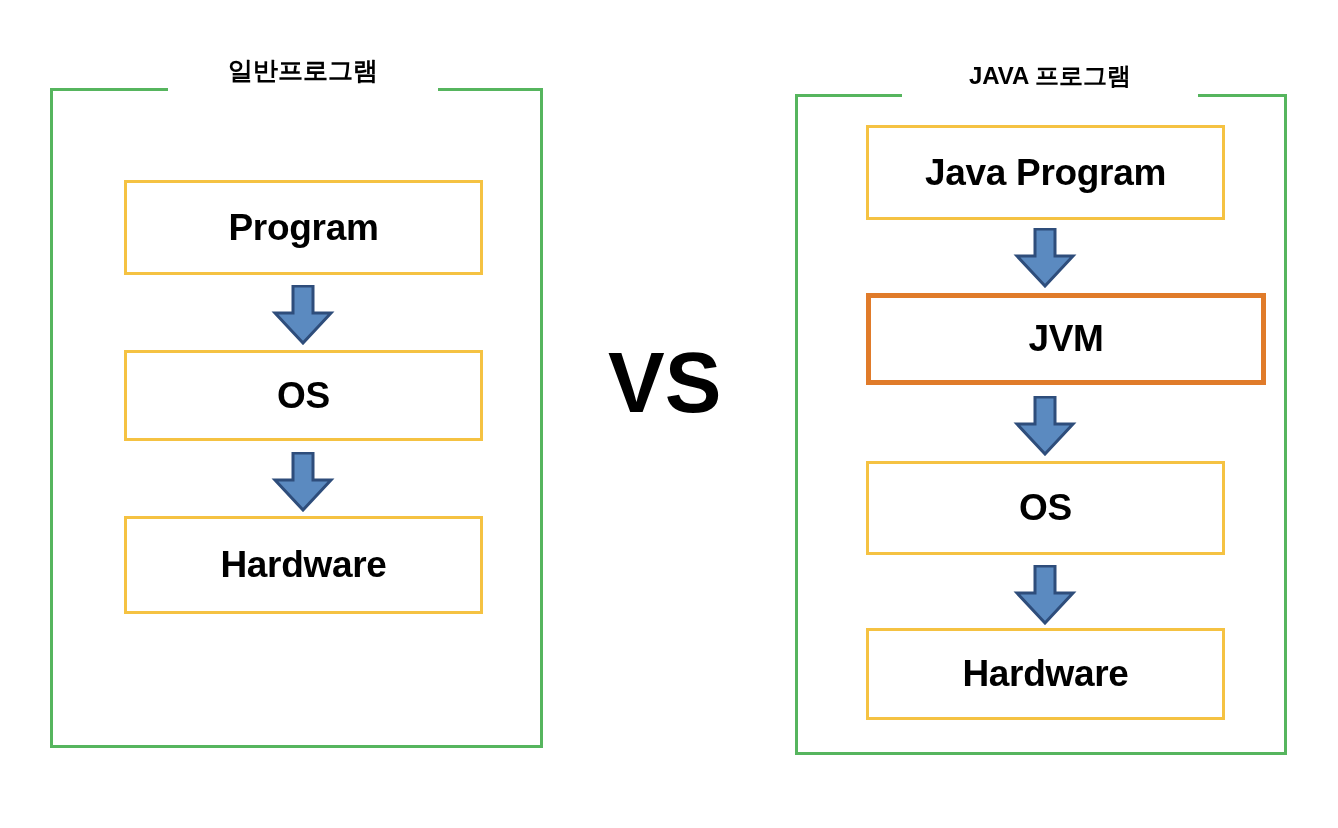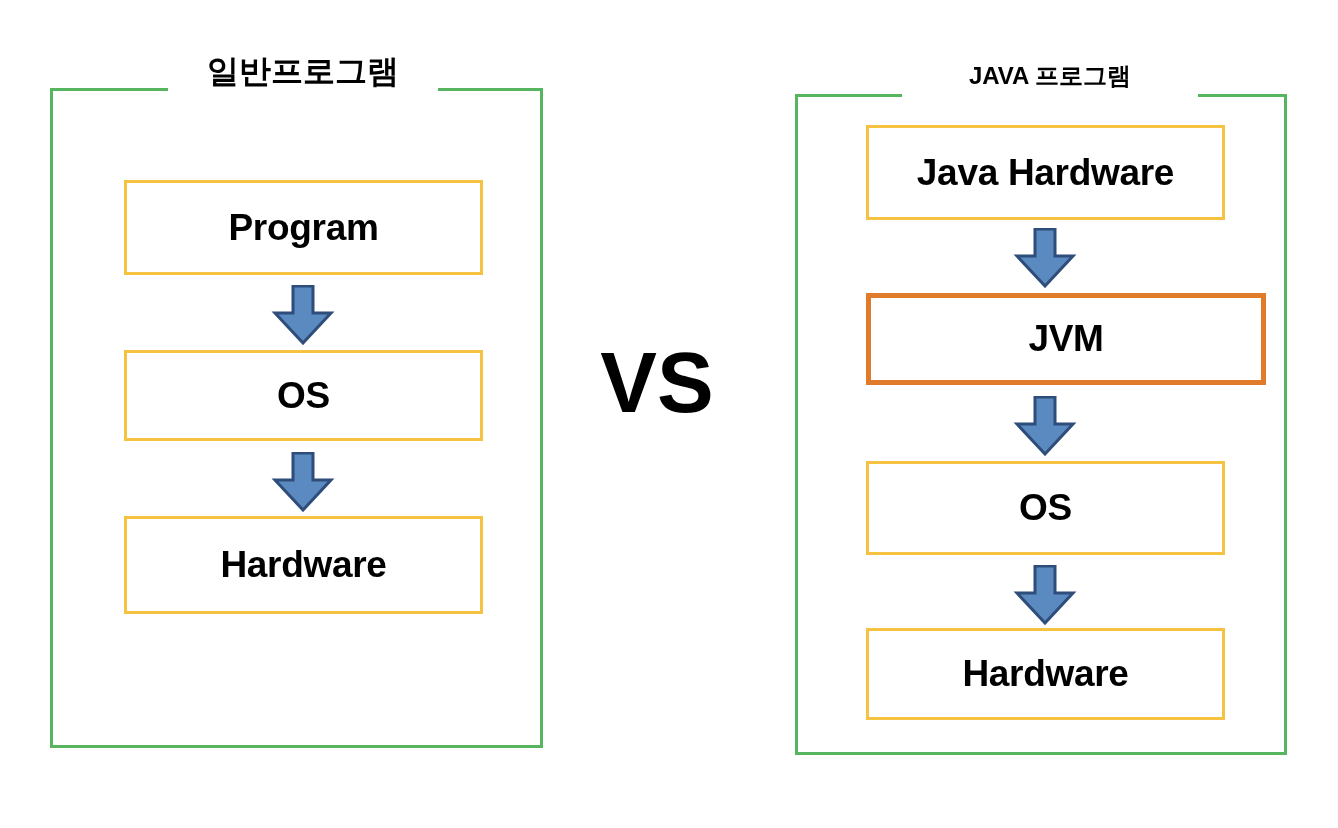--- a/index.html
+++ b/index.html
@@ -84,21 +84,21 @@
 </style>
 </head>
 <body>
 
 <div id="stage">
 
   <div class="panel-frame" style="left:50px; top:88px; width:493px; height:660px;"></div>
 
   <div class="frame-notch" style="left:168px; top:84px; width:270px;"></div>
 
-  <div class="panel-caption" style="left:168px; top:58px; width:270px; font-size:32px;font-family:Liberation Mono, monospace;">일반프로그램</div>
+  <div class="panel-caption" style="left:168px; top:58px; width:270px; font-size:25px;">일반프로그램</div>
 
   <div class="layer-box amber" style="left:124px; top:180px; width:359px; height:95px;">
     <span class="layer-label" style="font-size:37px;">Program</span>
   </div>
 
   <div class="arrow" style="left:266px; top:285px;">
     <svg width="74" height="60" viewBox="0 0 74 60">
       <polygon points="27,1 47,1 47,28 65,28 37,58 9,28 27,28" fill="#5b8ac0" stroke="#2e4d7b" stroke-width="3" stroke-linejoin="miter"></polygon>
     </svg>
   </div>
@@ -110,30 +110,30 @@
   <div class="arrow" style="left:266px; top:452px;">
     <svg width="74" height="60" viewBox="0 0 74 60">
       <polygon points="27,1 47,1 47,28 65,28 37,58 9,28 27,28" fill="#5b8ac0" stroke="#2e4d7b" stroke-width="3" stroke-linejoin="miter"></polygon>
     </svg>
   </div>
 
   <div class="layer-box amber" style="left:124px; top:516px; width:359px; height:98px;">
     <span class="layer-label" style="font-size:37px;">Hardware</span>
   </div>
 
-  <div class="vs-label" style="left:592px; top:340px; width:130px; text-align:center; font-size:85px;">VS</div>
+  <div class="vs-label" style="left:608px; top:340px; width:130px; text-align:left; font-size:85px;">VS</div>
 
   <div class="panel-frame" style="left:795px; top:94px; width:492px; height:661px;"></div>
 
   <div class="frame-notch" style="left:902px; top:90px; width:296px;"></div>
 
   <div class="panel-caption" style="left:902px; top:64px; width:296px; font-size:24px;">JAVA 프로그램</div>
 
   <div class="layer-box amber" style="left:866px; top:125px; width:359px; height:95px;">
-    <span class="layer-label" style="font-size:37px;">Java Hardware</span>
+    <span class="layer-label" style="font-size:37px;">Java Program</span>
   </div>
 
   <div class="arrow" style="left:1008px; top:228px;">
     <svg width="74" height="60" viewBox="0 0 74 60">
       <polygon points="27,1 47,1 47,28 65,28 37,58 9,28 27,28" fill="#5b8ac0" stroke="#2e4d7b" stroke-width="3" stroke-linejoin="miter"></polygon>
     </svg>
   </div>
 
   <div class="layer-box orange" style="left:866px; top:293px; width:400px; height:92px;">
     <span class="layer-label" style="font-size:37px;">JVM</span>

